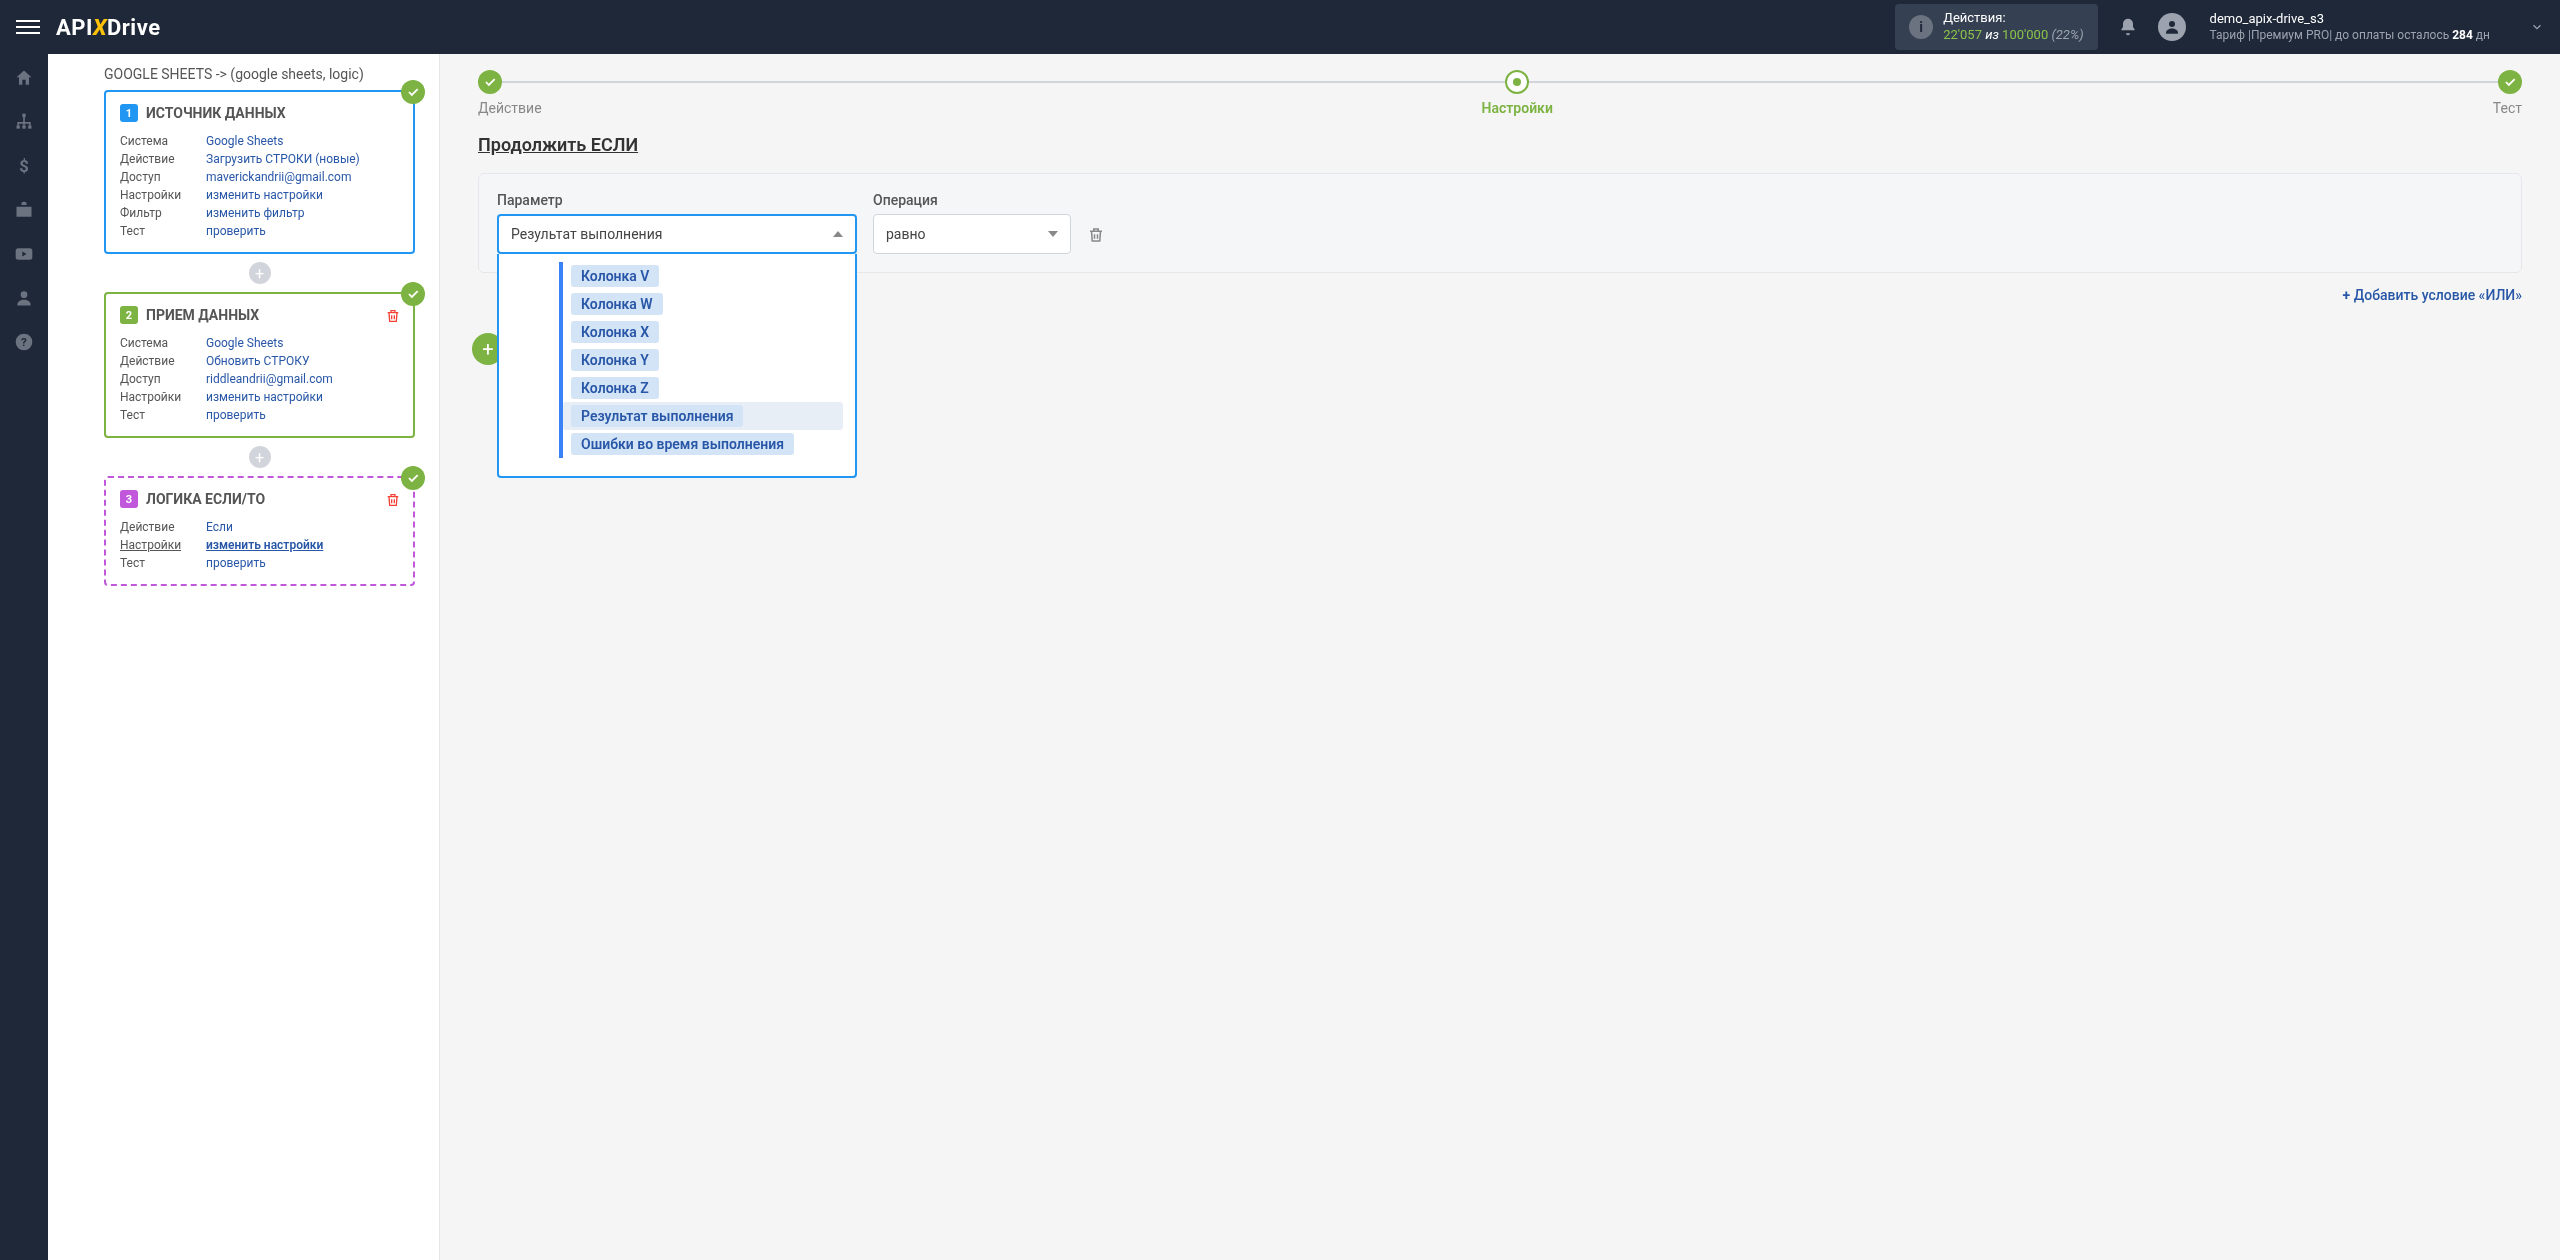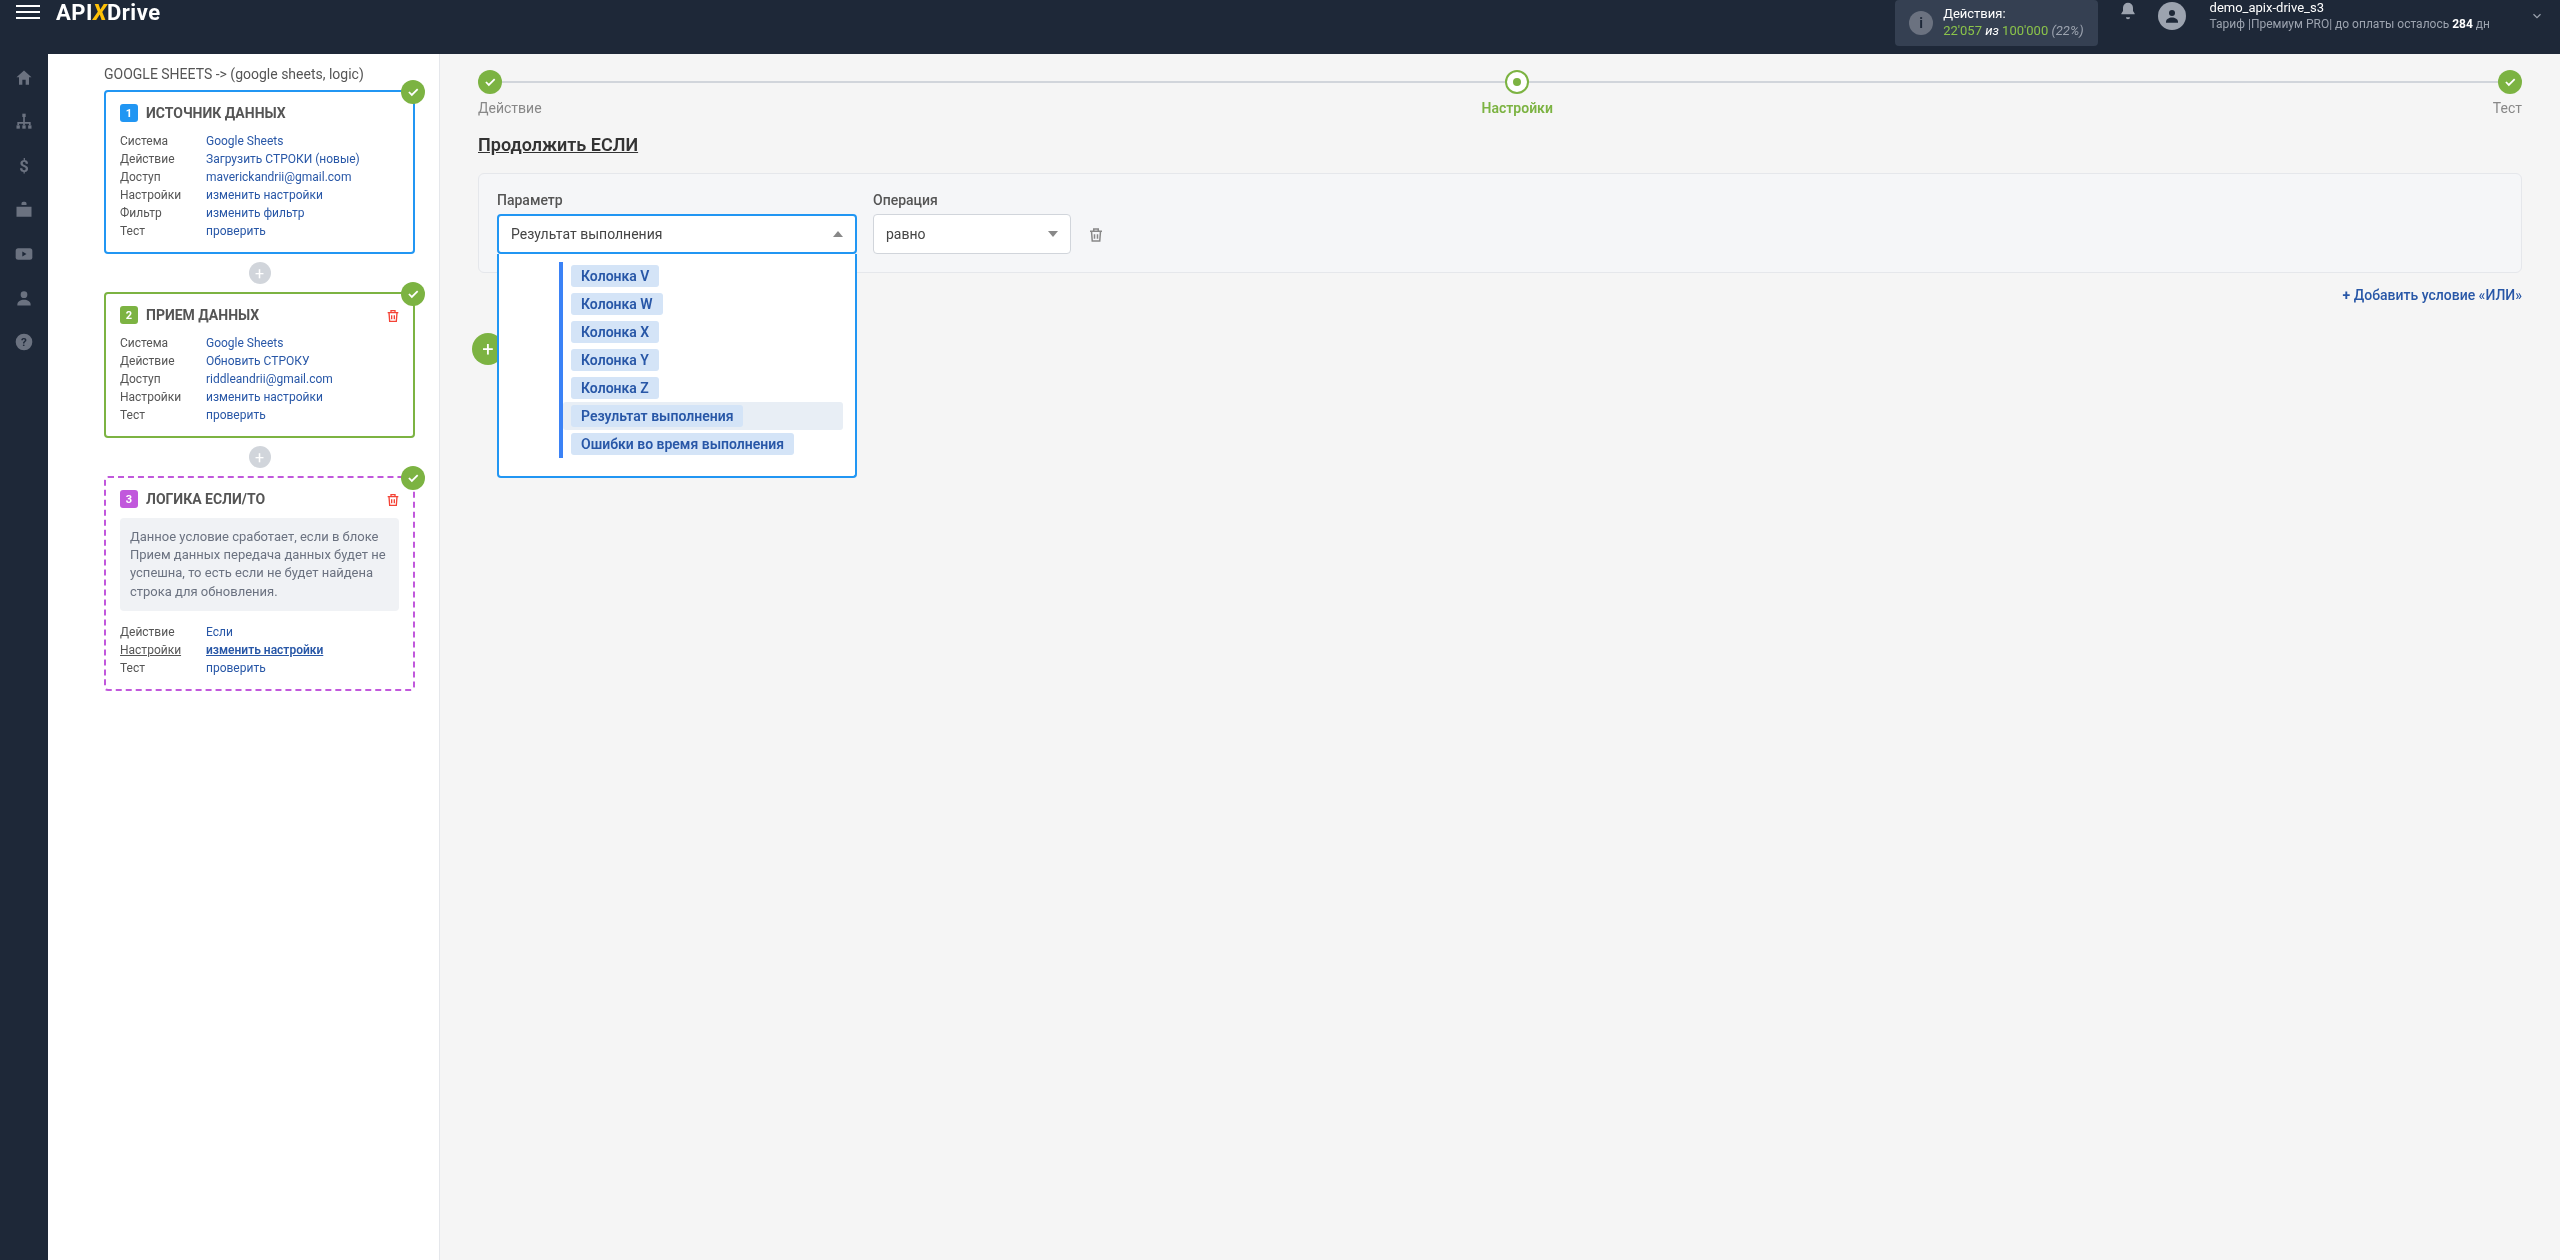--- a/index.html
+++ b/index.html
@@ -1,20 +1,20 @@
 <!DOCTYPE html>
 <html><head>
 <meta charset="utf-8">
 <style>
 *{box-sizing:border-box;margin:0;padding:0;font-family:-apple-system,BlinkMacSystemFont,"Segoe UI",Roboto,sans-serif}
 body{background:#f5f5f5;color:#333;font-size:14px;overflow:hidden}
 .app{display:flex;flex-direction:column;height:100vh;width:100vw}
 
 
-.header{height:54px;background:#1e2838;display:flex;align-items:flex-start;padding:0 16px;color:#fff;flex-shrink:0}
+.header{height:54px;background:#1e2838;display:flex;align-items:center;padding:0 16px;color:#fff;flex-shrink:0}
 .menu-toggle{width:24px;height:24px;cursor:pointer;margin-right:16px;display:flex;flex-direction:column;justify-content:center;gap:4px}
 .menu-toggle span{height:2px;background:#fff;display:block}
 .logo{font-size:22px;font-weight:700;letter-spacing:0.5px}
 .logo .x{color:#ffc107;font-style:italic;font-weight:800}
 .header-spacer{flex:1}
 .actions-box{background:#354052;border-radius:4px;padding:6px 14px;display:flex;align-items:center;gap:10px;margin-right:20px}
 .info-icon{width:24px;height:24px;border-radius:50%;background:#6b7280;display:flex;align-items:center;justify-content:center;color:#1e2838;font-weight:700;font-size:14px}
 .actions-text{font-size:13px;line-height:1.3}
 .actions-text .count{color:#8bc34a}
 .actions-text .of{color:#ffffff;font-style:italic}
@@ -282,21 +282,20 @@
           </div>
         <div class="trash-icon">
             <svg width="16" height="16" viewBox="0 0 24 24" fill="none" stroke="currentColor" stroke-width="2">
               <path d="M4 7h16M9 7V4h6v3M6 7l1 13h10l1-13M10 11v6M14 11v6"></path>
             </svg>
           </div>
         <div class="card-head">
             <span class="card-num">3</span>
             <span>ЛОГИКА ЕСЛИ/ТО</span>
           </div>
-        <div class="note-box">Данное условие сработает, если в блоке Прием данных передача данных будет не успешна, то есть если не будет найдена строка для обновления.</div>
         <div class="card-row">
             <span class="lbl">Действие</span>
             <span class="val">Если</span>
           </div>
         <div class="card-row">
             <span class="lbl u">Настройки</span>
             <span class="val u" style="font-weight:600">изменить настройки</span>
           </div>
         <div class="card-row">
             <span class="lbl">Тест</span>

